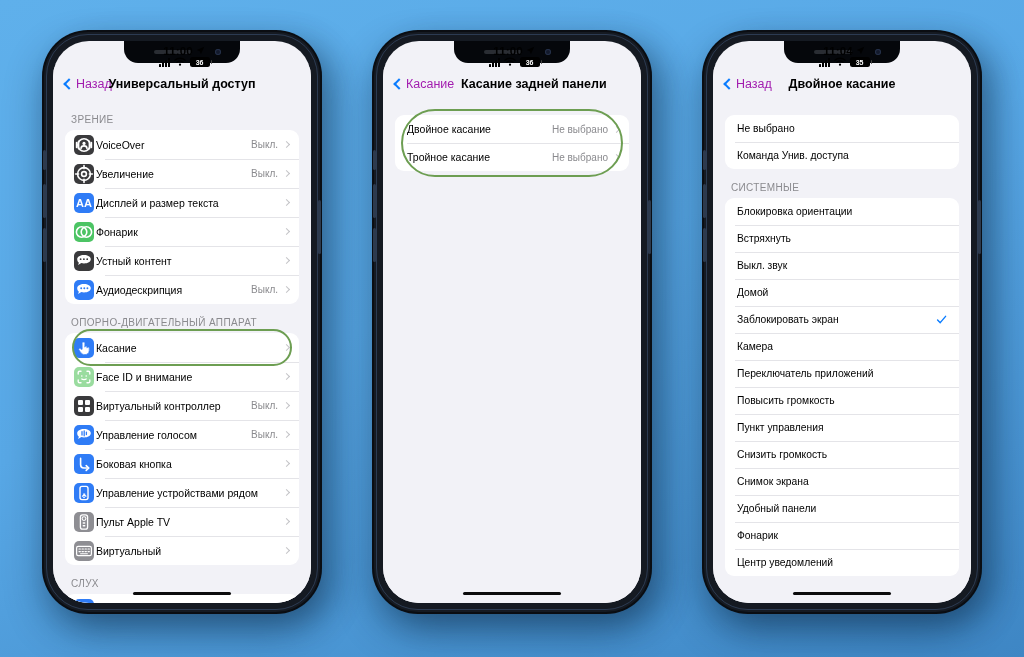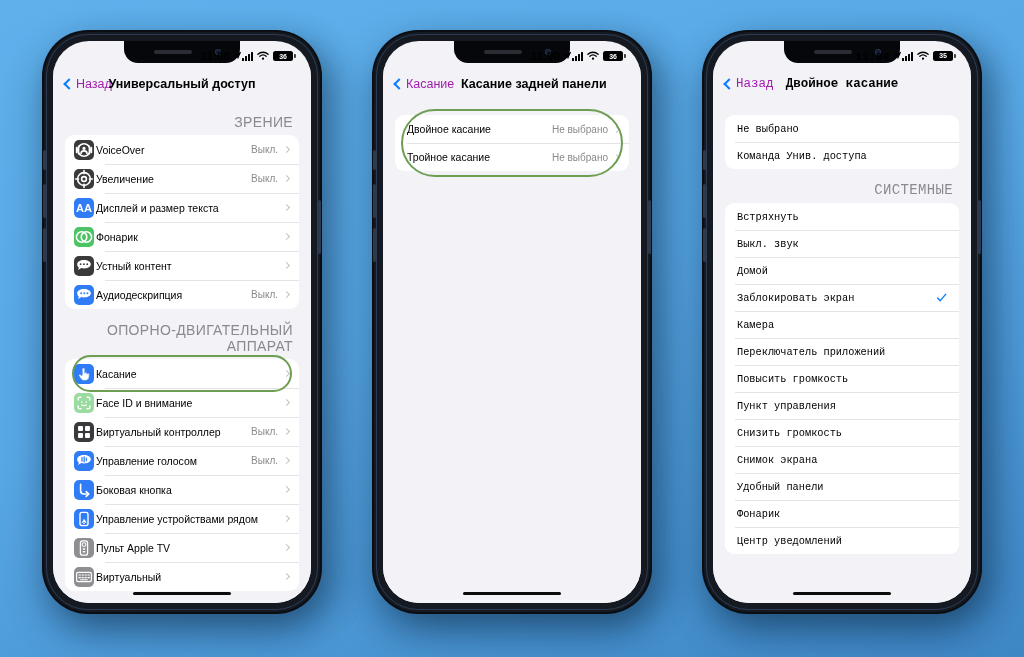--- a/index.html
+++ b/index.html
@@ -29,21 +29,21 @@
   }
   .phone::before {  
     content: "";
     position: absolute; inset: 2px;
     border-radius: 42px;
     border: 1.5px solid #2c3b52;
     pointer-events: none;
   }
   .phone.p1 { left: 44px;  top: 32px; }
   .phone.p2 { left: 374px; top: 32px; }
-  .phone.p3 { left: 704px; top: 32px; font-family: Liberation Mono, monospace; }
+  .phone.p3 { left: 704px; top: 32px; }
 
   .side-btn {
     position: absolute; width: 3px; border-radius: 2px;
     background: #2d3a4d;
   }
   .sb-mute   { left: -1px; top: 118px; height: 20px; }
   .sb-volup  { left: -1px; top: 152px; height: 34px; }
   .sb-voldn  { left: -1px; top: 196px; height: 34px; }
   .sb-power  { right: -1px; top: 168px; height: 54px; }
 
@@ -72,23 +72,24 @@
     position: absolute; right: 19px; top: 8px;
     width: 6px; height: 6px; border-radius: 50%;
     background: #131a2c;
     box-shadow: inset 0 0 0 1px #26314a;
   }
 
   
   .statusbar {
     position: relative; z-index: 31;
     height: 26px;
-    display: flex; align-items: center; justify-content: flex-end;
+    display: flex; align-items: center; justify-content: center;
     padding: 4px 18px 0 22px;
     color: #000;
+    flex-direction: column;
   }
   .status-time {
     font-size: 11.5px; font-weight: bold; letter-spacing: .1px;
     display: flex; align-items: center; gap: 3px;
   }
   .loc-arrow { display: inline-block; width: 9px; height: 9px; }
   .status-right { display: flex; align-items: center; gap: 4px; }
   .sig { display: flex; align-items: flex-end; gap: 1px; height: 9px; }
   .sig i { width: 2px; background: #000; border-radius: .5px; display: block; }
   .sig i:nth-child(1){ height: 3px; }
@@ -135,22 +136,22 @@
   .nav-title.shifted { text-align: left; left: 78px; right: 10px; }
 
   
   .content {
     position: absolute; top: 60px; left: 0; right: 0; bottom: 0;
     background: #f2f2f7;
     padding: 0 12px;
     overflow: hidden;
   }
   .group-header {
-    font-size: 14px; color: #8a8a8e; letter-spacing: .35px;
-    padding: 13px 6px 5px 6px; text-transform: uppercase; text-align: right;
+    font-size: 10px; color: #8a8a8e; letter-spacing: .35px;
+    padding: 13px 6px 5px 6px; text-transform: uppercase;
   }
   .card {
     background: #fff; border-radius: 9px; overflow: hidden;
     position: relative;
   }
   .row {
     display: flex; align-items: center;
     min-height: 29px;
     padding: 0 10px 0 9px;
     position: relative;
@@ -549,20 +550,23 @@
             <div class="row plain">
               <span class="label">Не выбрано</span>
             </div>
             <div class="row plain">
               <span class="label">Команда Унив. доступа</span>
             </div>
           </div>
           <div class="group-header">СИСТЕМНЫЕ</div>
           <div class="card">
             <div class="row plain">
+              <span class="label">Блокировка ориентации</span>
+            </div>
+            <div class="row plain">
               <span class="label">Встряхнуть</span>
             </div>
             <div class="row plain">
               <span class="label">Выкл. звук</span>
             </div>
             <div class="row plain">
               <span class="label">Домой</span>
             </div>
             <div class="row plain">
               <span class="label">Заблокировать экран</span>

